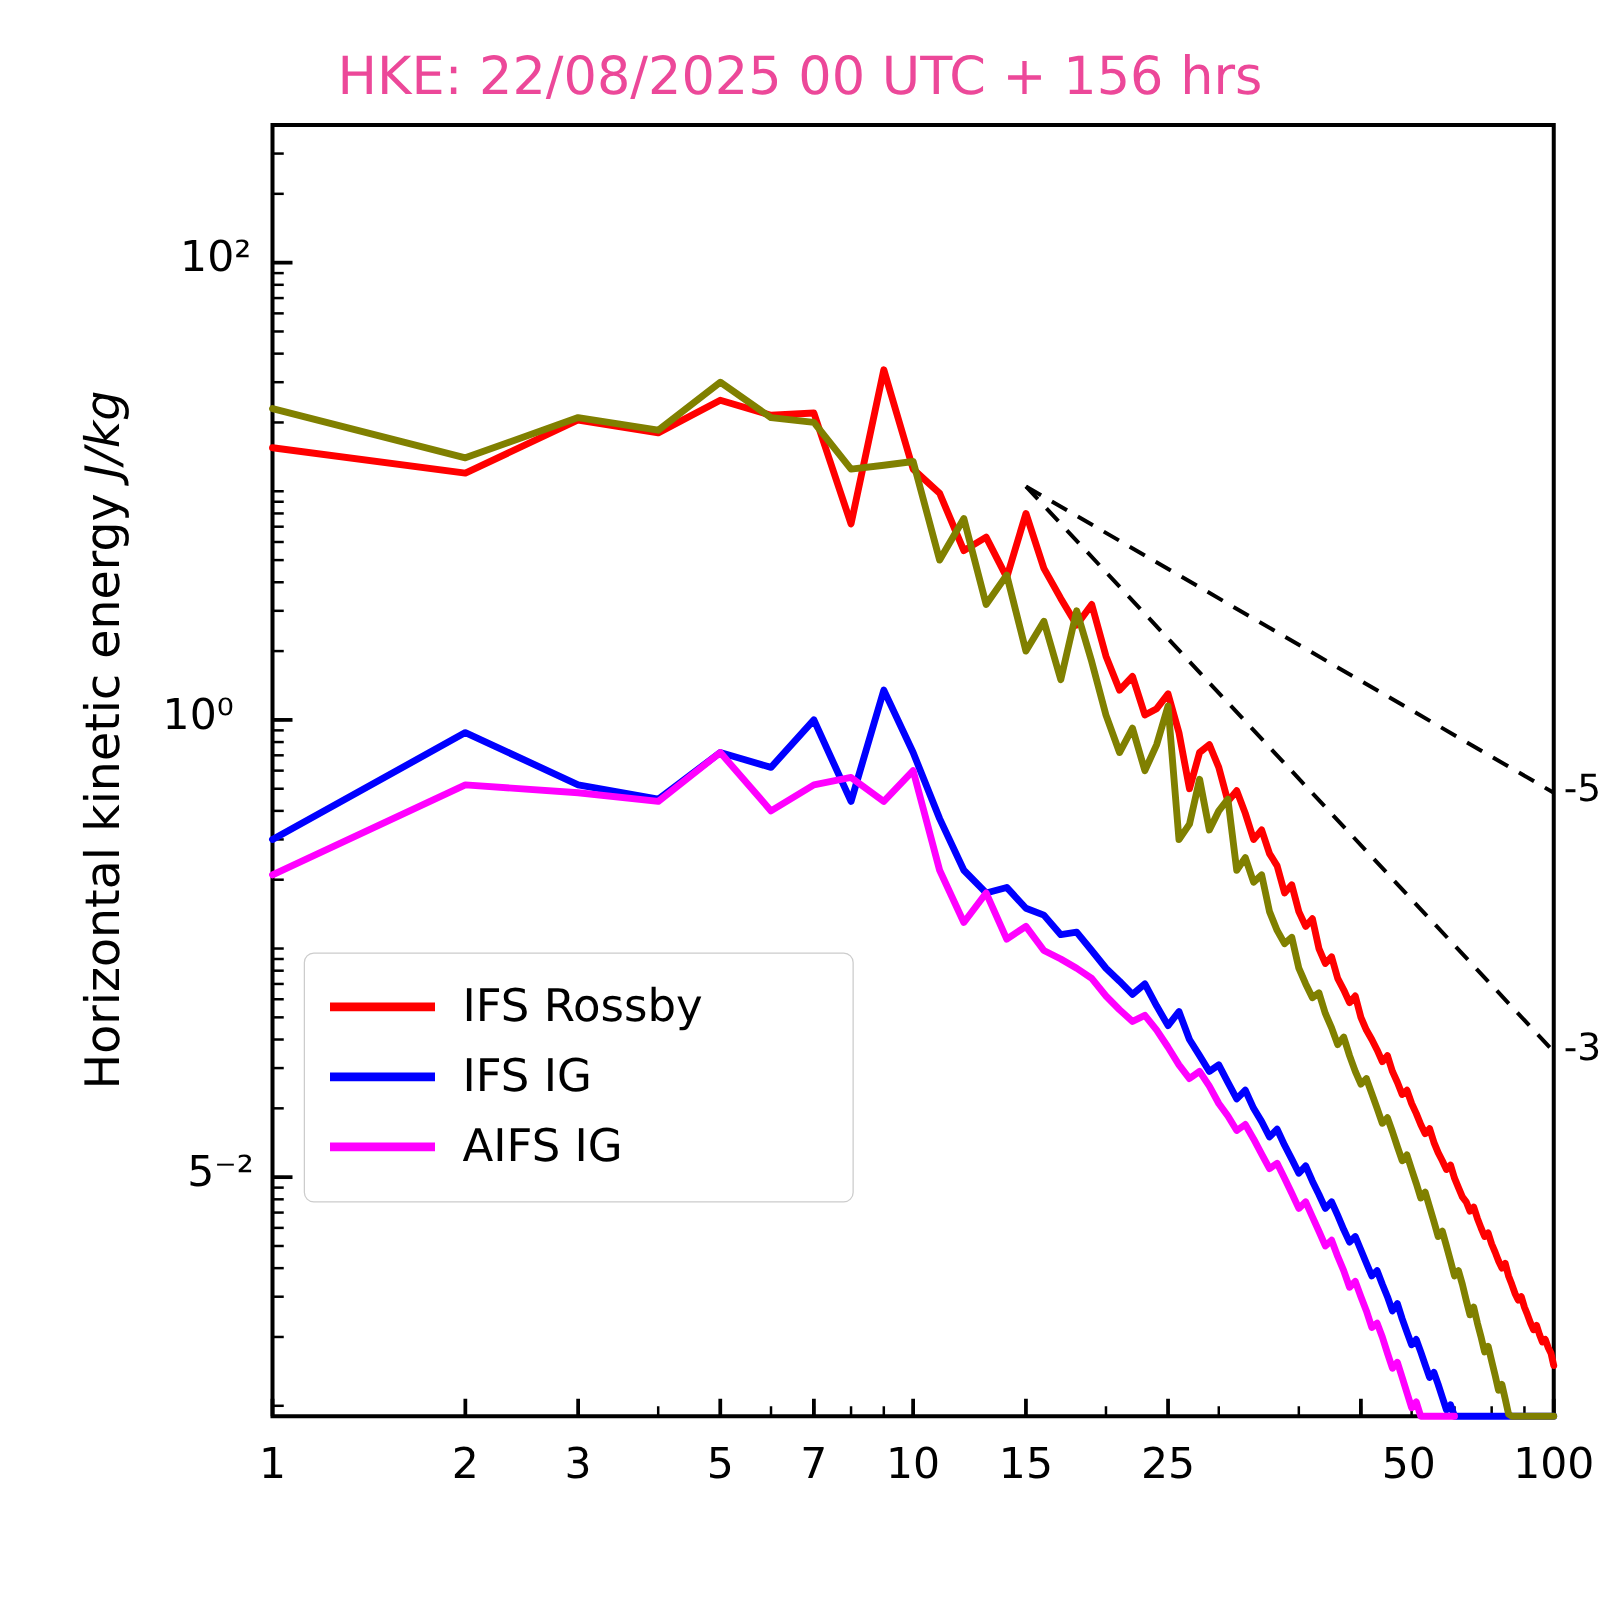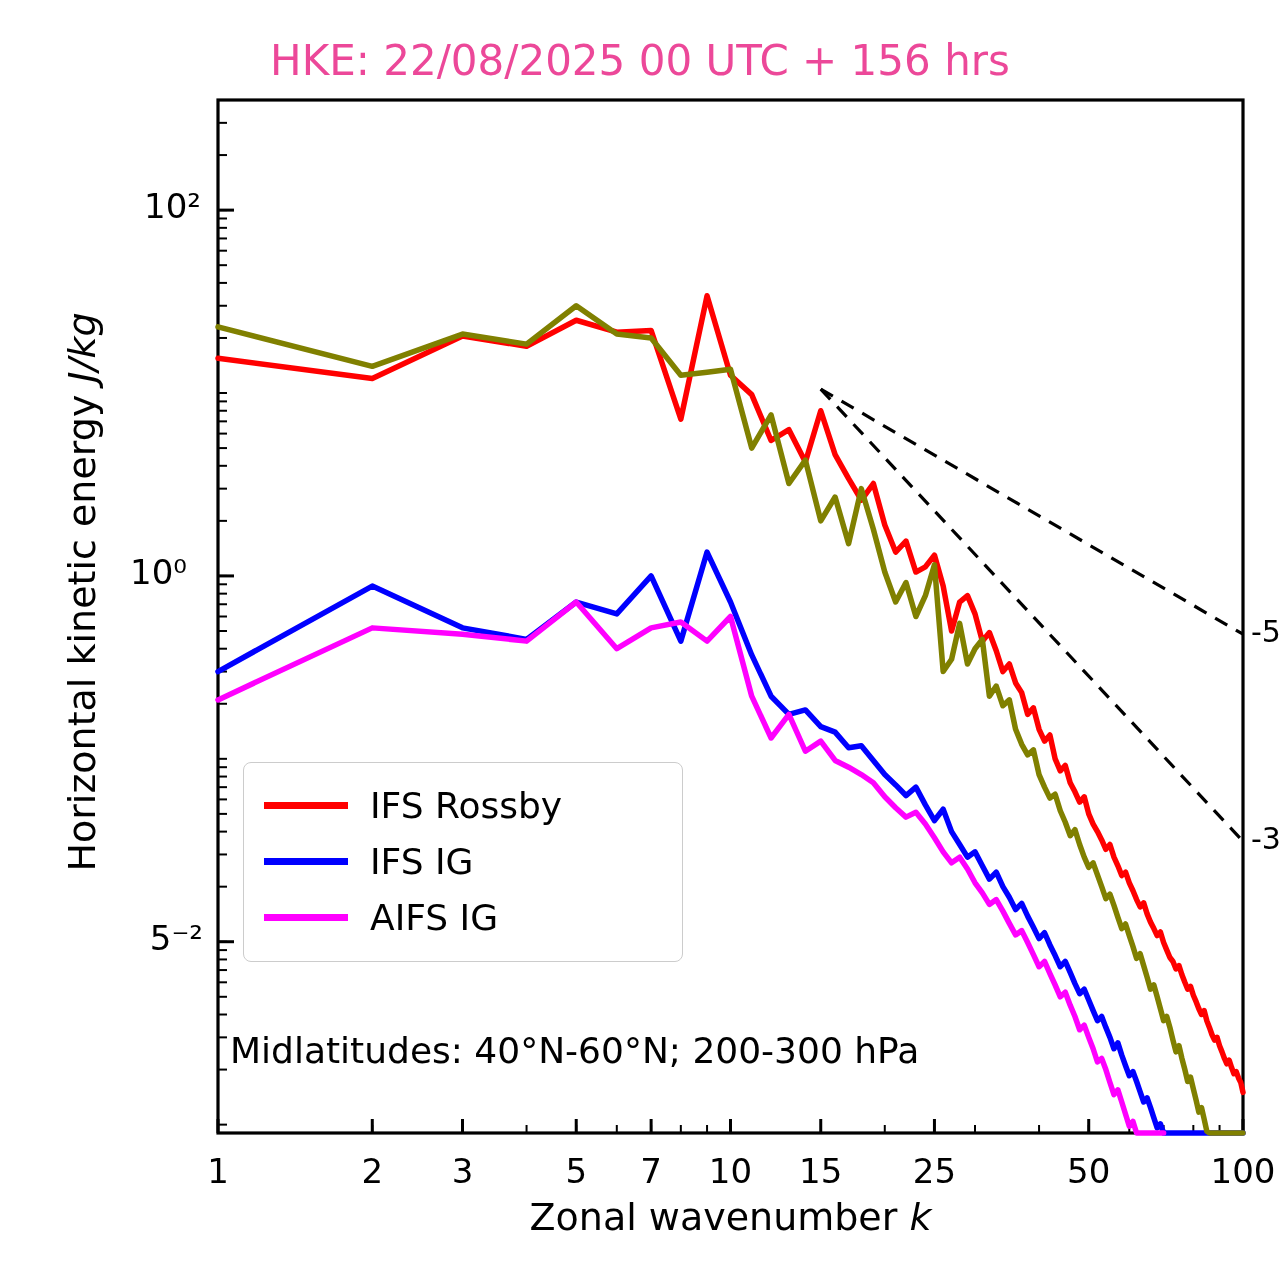--- a/index.html
+++ b/index.html
@@ -224,43 +224,41 @@
 
   <div id="tick-labels">
       <div class="xtick-label" style="left: 158px; top: 1151px; width: 120px;">1</div>
       <div class="xtick-label" style="left: 312.278px; top: 1151px; width: 120px;">2</div>
       <div class="xtick-label" style="left: 402.525px; top: 1151px; width: 120px;">3</div>
       <div class="xtick-label" style="left: 516.222px; top: 1151px; width: 120px;">5</div>
       <div class="xtick-label" style="left: 591.113px; top: 1151px; width: 120px;">7</div>
       <div class="xtick-label" style="left: 670.5px; top: 1151px; width: 120px;">10</div>
       <div class="xtick-label" style="left: 760.747px; top: 1151px; width: 120px;">15</div>
       <div class="xtick-label" style="left: 874.444px; top: 1151px; width: 120px;">25</div>
-      <div class="xtick-label" style="left: 1028.72px; top: 1151px; width: 120px;">50</div>
+      <div class="xtick-label" style="left: 1028.72px; top: 1151px; width: 120px; text-align: right;">50</div>
       <div class="xtick-label" style="left: 1183px; top: 1151px; width: 120px;">100</div>
       <div class="ytick-label" style="left: 16px; top: 186.118px; width: 185px;">10²</div>
       <div class="ytick-label" style="left: 2px; top: 551.923px; width: 185px;">10⁰</div>
       <div class="ytick-label" style="left: 18px; top: 917.728px; width: 185px;">5⁻²</div>
     </div>
 
   <div id="ylabel">Horizontal kinetic energy <span class="unit">J/kg</span></div>
-  <div id="xlabel">Zonal wavenumber <span class="sym">k</span></div>
 
   <div id="legend-box">
     <div class="legend-row">
       <span class="legend-swatch" style="background: rgb(255, 0, 0);"></span>
       <span class="legend-text">IFS Rossby</span>
     </div>
     <div class="legend-row">
       <span class="legend-swatch" style="background: rgb(0, 0, 255);"></span>
       <span class="legend-text">IFS IG</span>
     </div>
     <div class="legend-row">
       <span class="legend-swatch" style="background: rgb(255, 0, 255);"></span>
       <span class="legend-text">AIFS IG</span>
     </div>
   </div>
 
-  <div id="annotation">Midlatitudes: 40°N-60°N; 200-300 hPa</div>
 
   <div class="slope-label" id="slope-label-1" style="left: 1251px; top: 614.225px;">-5/3</div>
   <div class="slope-label" id="slope-label-2" style="left: 1251px; top: 821.314px;">-3</div>
 
 </div>
 
 </body></html>

